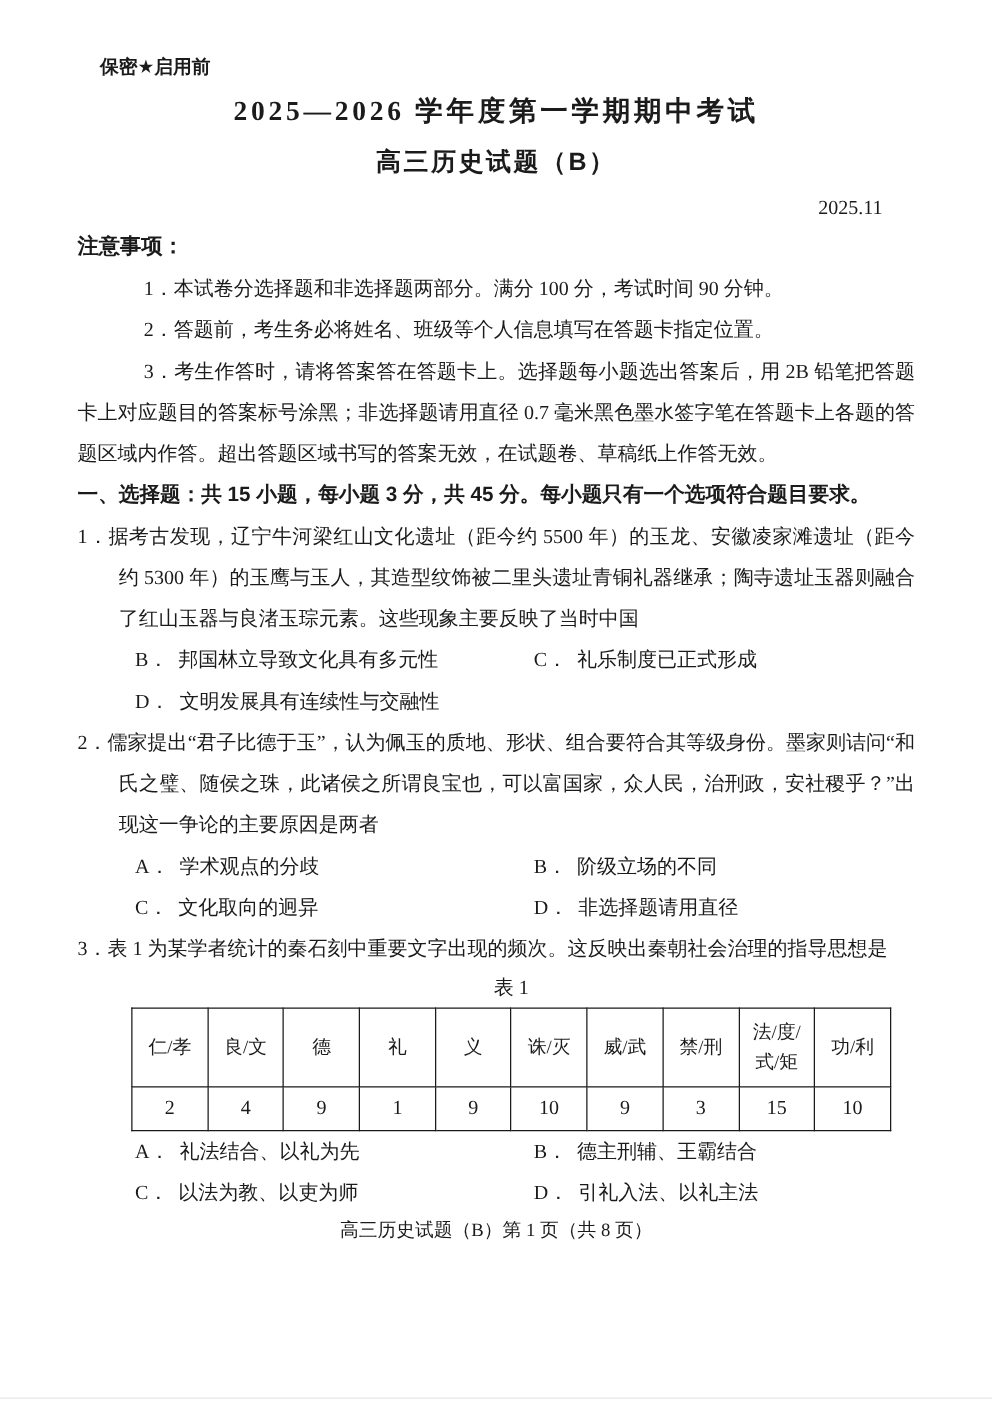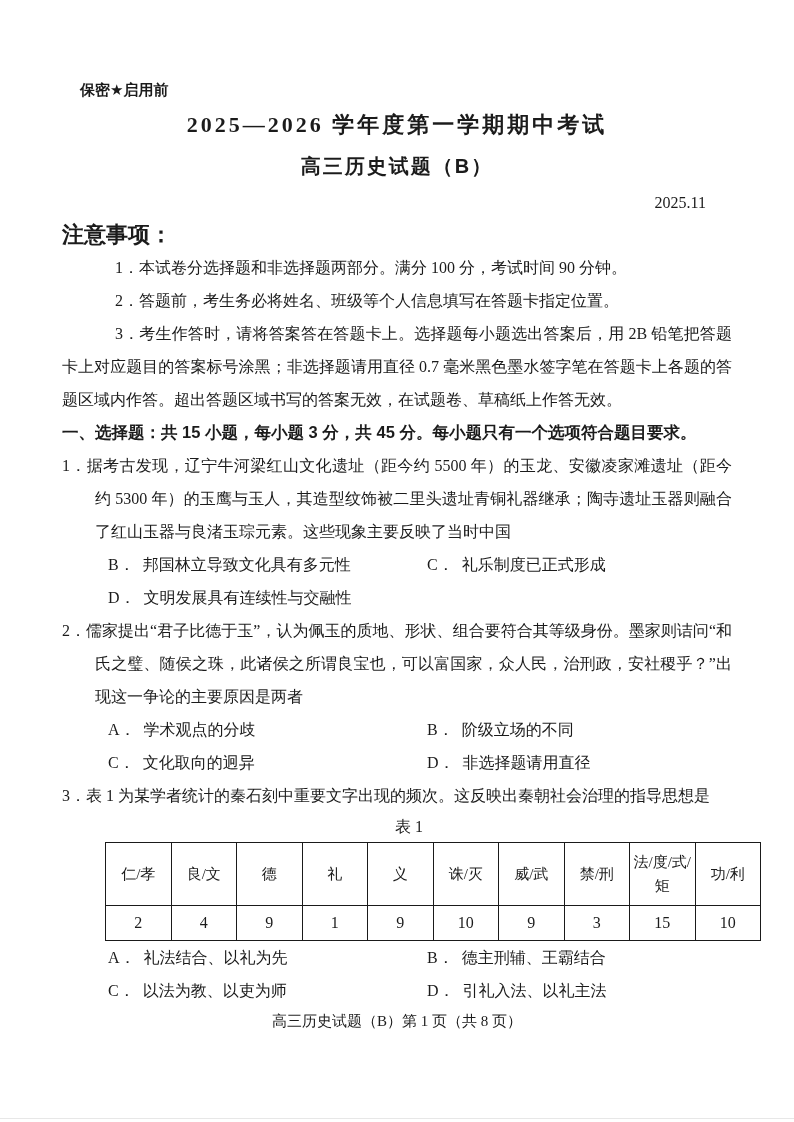--- a/index.html
+++ b/index.html
@@ -2,21 +2,21 @@
 <html><head>
 <meta charset="utf-8">
 <style>
   html, body { margin: 0; padding: 0; background: #ffffff; }
   .page {
     position: relative;
     width: 794px;
     height: 1122px;
     box-sizing: border-box;
     background: #ffffff;
-    padding: 80px 62px 0 62px;
+    padding: 44px 62px 0 62px;
     color: #1b1b1b;
     font-family: "Liberation Serif", "DejaVu Serif", serif;
     overflow: hidden;
   }
   .security {
     margin-left: 18px;
     font-family: "Liberation Sans", "DejaVu Sans", sans-serif;
     font-weight: 700;
     font-size: 15px;
     line-height: 20px;
@@ -40,23 +40,23 @@
   }
   .paper-date {
     margin-top: 6px;
     text-align: right;
     padding-right: 26px;
     font-size: 16px;
     line-height: 20px;
   }
   .notes-heading {
     margin-top: 5px;
-    font-family: Liberation Serif, serif;
-    font-weight: 700;
-    font-size: 22px;
+    font-family: Liberation Mono, monospace;
+    font-weight: 700;
+    font-size: 17px;
     line-height: 33px;
   }
   .note {
     margin: 0;
     font-size: 16px;
     line-height: 33px;
     text-indent: 53px;
     text-align: justify;
   }
   .section-heading {
@@ -82,21 +82,21 @@
     line-height: 33px;
   }
   .option .olabel { margin-right: 8px; }
   .table-block { margin-left: 43px; width: 608px; }
   .table-caption {
     text-align: center;
     font-size: 16px;
     line-height: 30px;
   }
   table.freq {
-    width: 656px;
+    width: 608px;
     border-collapse: collapse;
     table-layout: fixed;
   }
   table.freq th, table.freq td {
     border: 1px solid #1a1a1a;
     text-align: center;
     vertical-align: middle;
     font-weight: 400;
     padding: 0 2px;
   }

